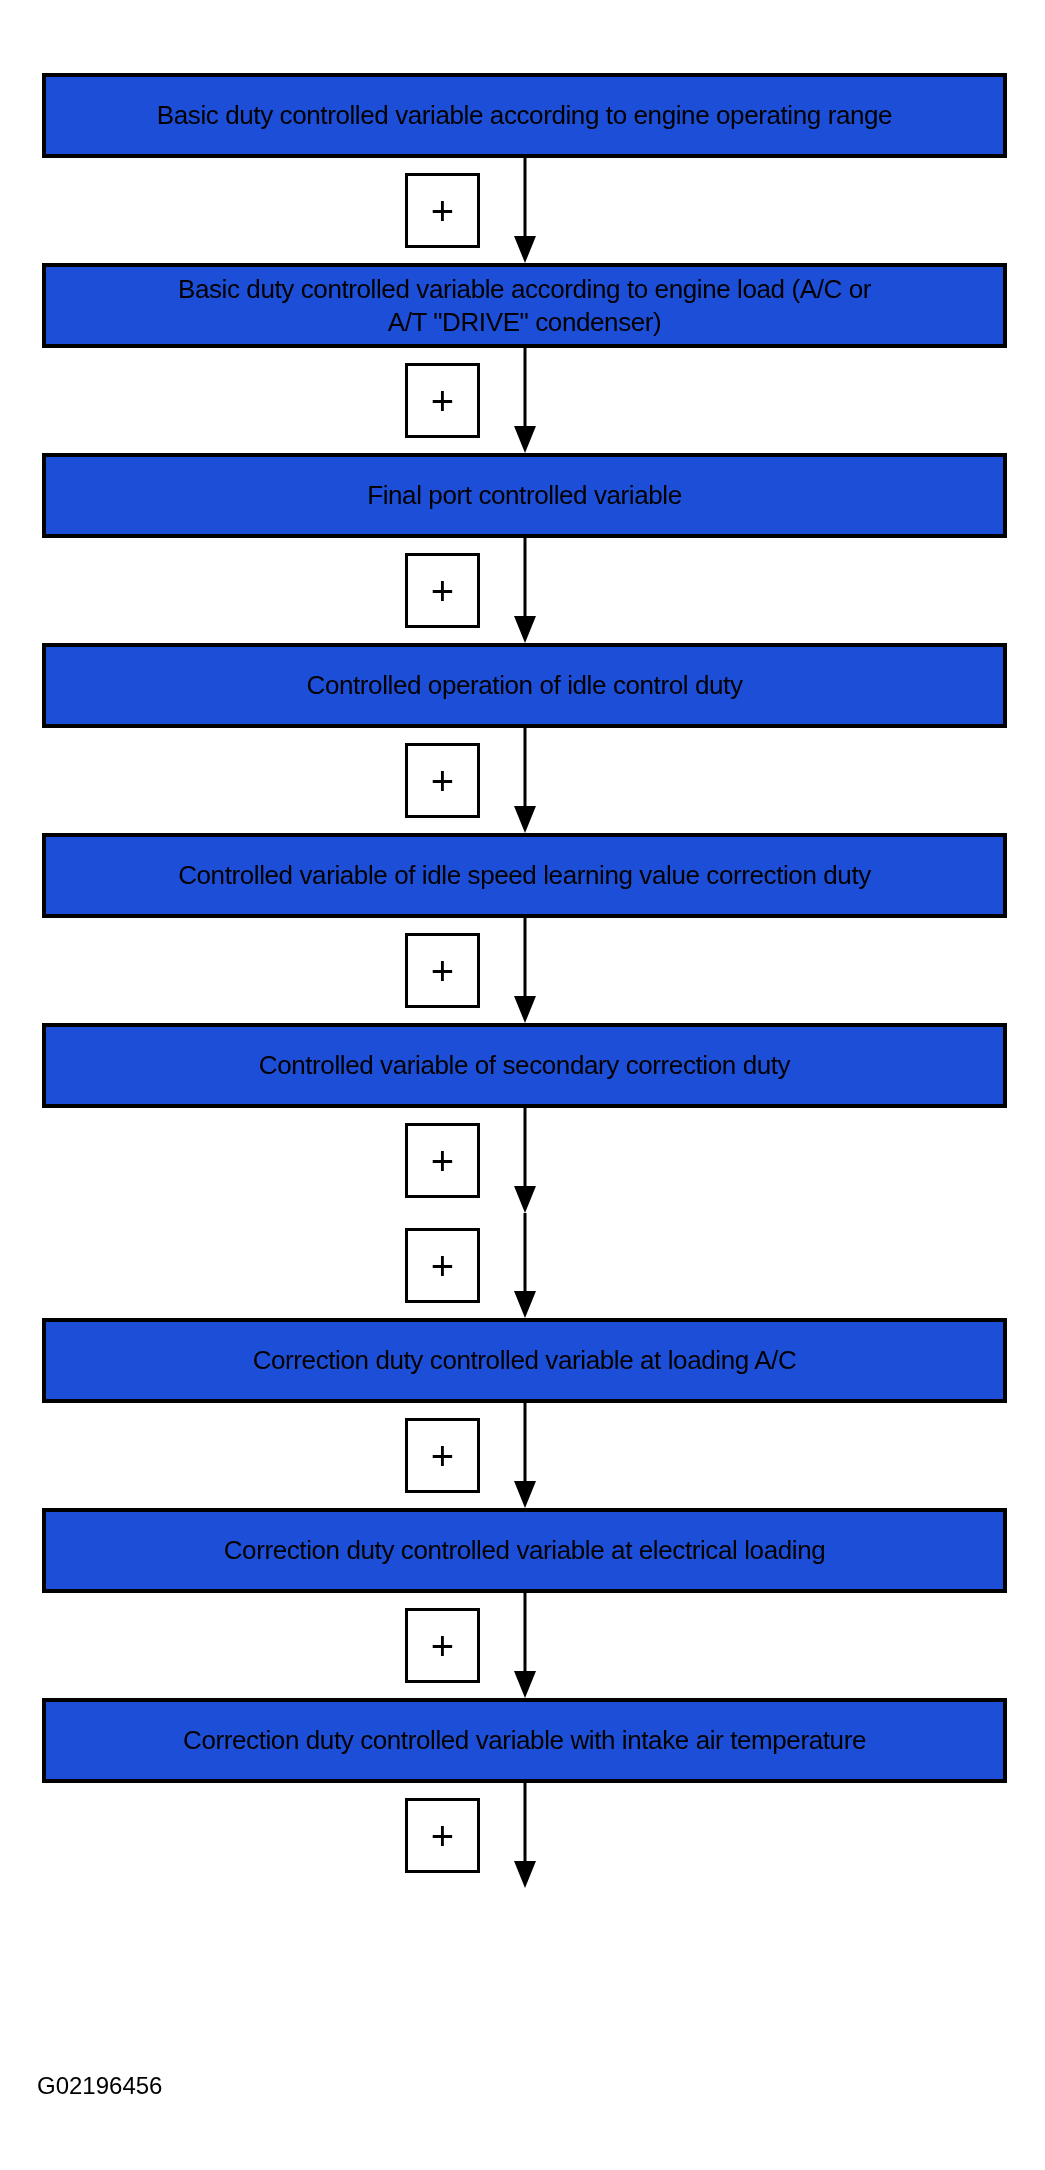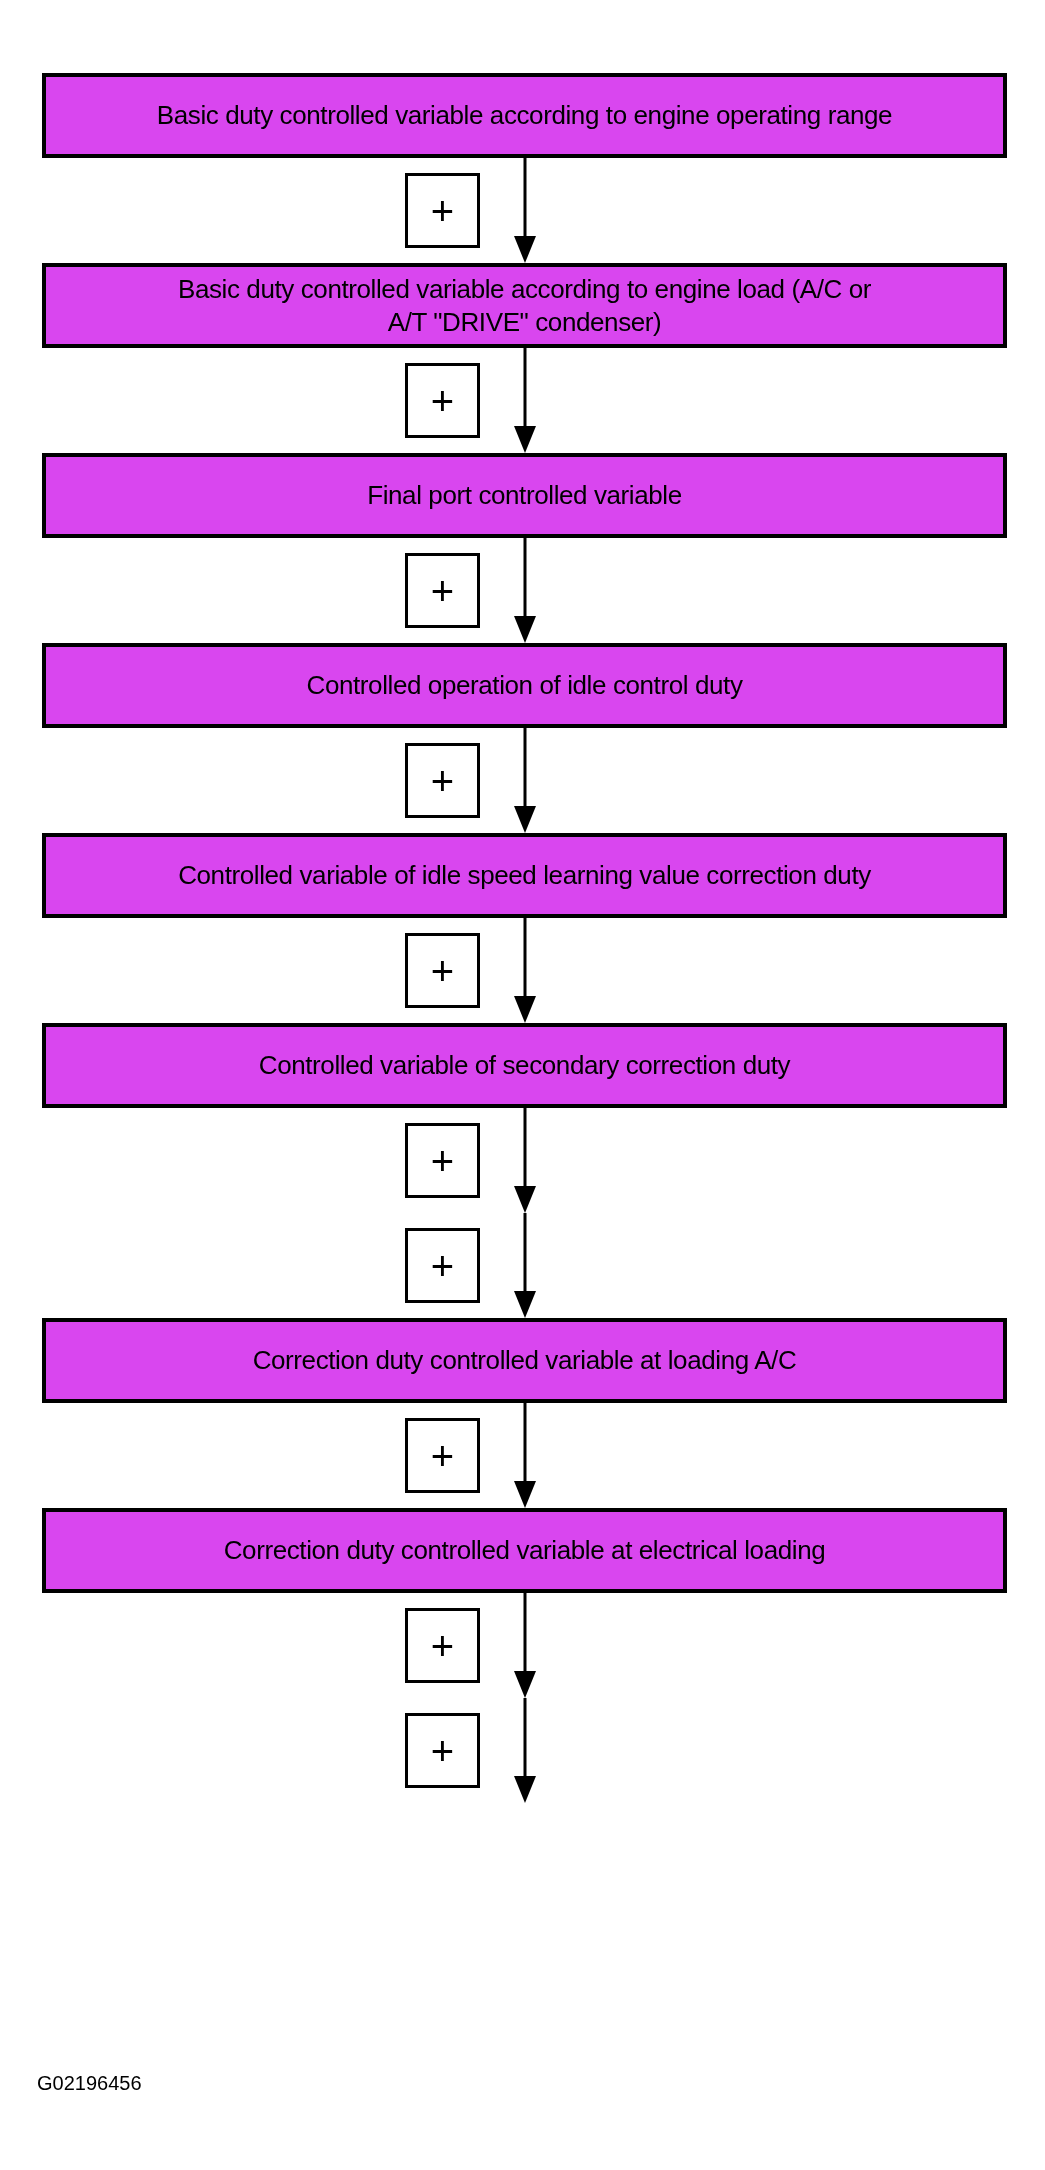--- a/index.html
+++ b/index.html
@@ -19,21 +19,21 @@
   .flow {
     position: absolute;
     left: 42px;
     top: 73px;
     width: 965px;
   }
   .flow-box {
     box-sizing: border-box;
     height: 85px;
     border: 4px solid #000000;
-    background: #d946ef;
+    background: #1d4ed8;
     display: flex;
     align-items: center;
     justify-content: center;
     text-align: center;
     font-size: 26px;
     line-height: 33px;
     letter-spacing: -0.4px;
     white-space: pre-line;
     padding: 0 12px;
   }
@@ -81,21 +81,21 @@
     width: 0;
     height: 0;
     border-left: 11px solid transparent;
     border-right: 11px solid transparent;
     border-top: 27px solid #000000;
   }
   .figure-id {
     position: absolute;
     left: 37px;
     top: 2072px;
-    font-size: 20px;
+    font-size: 24px;
     letter-spacing: 0;
   }
 </style>
 </head>
 <body>
 
 <div class="page">
   <div class="flow" id="flow">
       <div class="flow-box">Basic duty controlled variable according to engine operating range</div>
       <div class="connector">
@@ -180,20 +180,21 @@
       <div class="flow-box">Correction duty controlled variable at electrical loading</div>
       <div class="connector">
         <div class="plus-box">
           <span>+</span>
         </div>
         <div class="arrow">
           <div class="arrow-line"></div>
           <div class="arrow-head"></div>
         </div>
       </div>
+      <div class="flow-box">Correction duty controlled variable with intake air temperature</div>
       <div class="connector">
         <div class="plus-box">
           <span>+</span>
         </div>
         <div class="arrow">
           <div class="arrow-line"></div>
           <div class="arrow-head"></div>
         </div>
       </div>
     </div>

